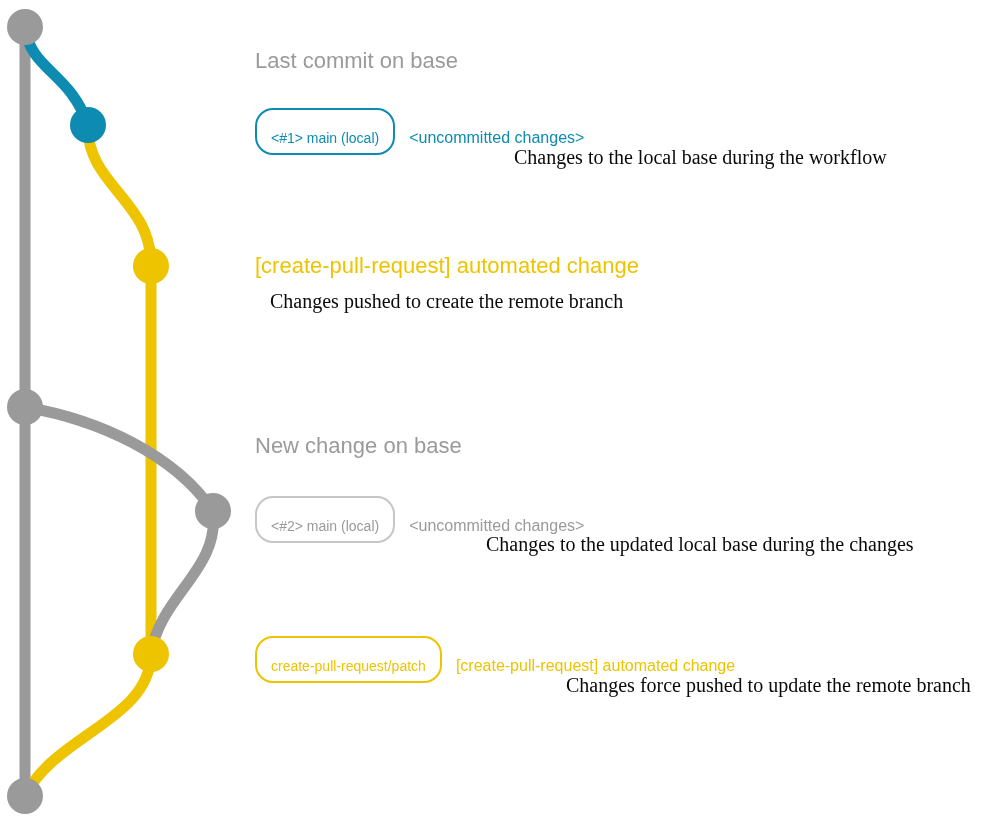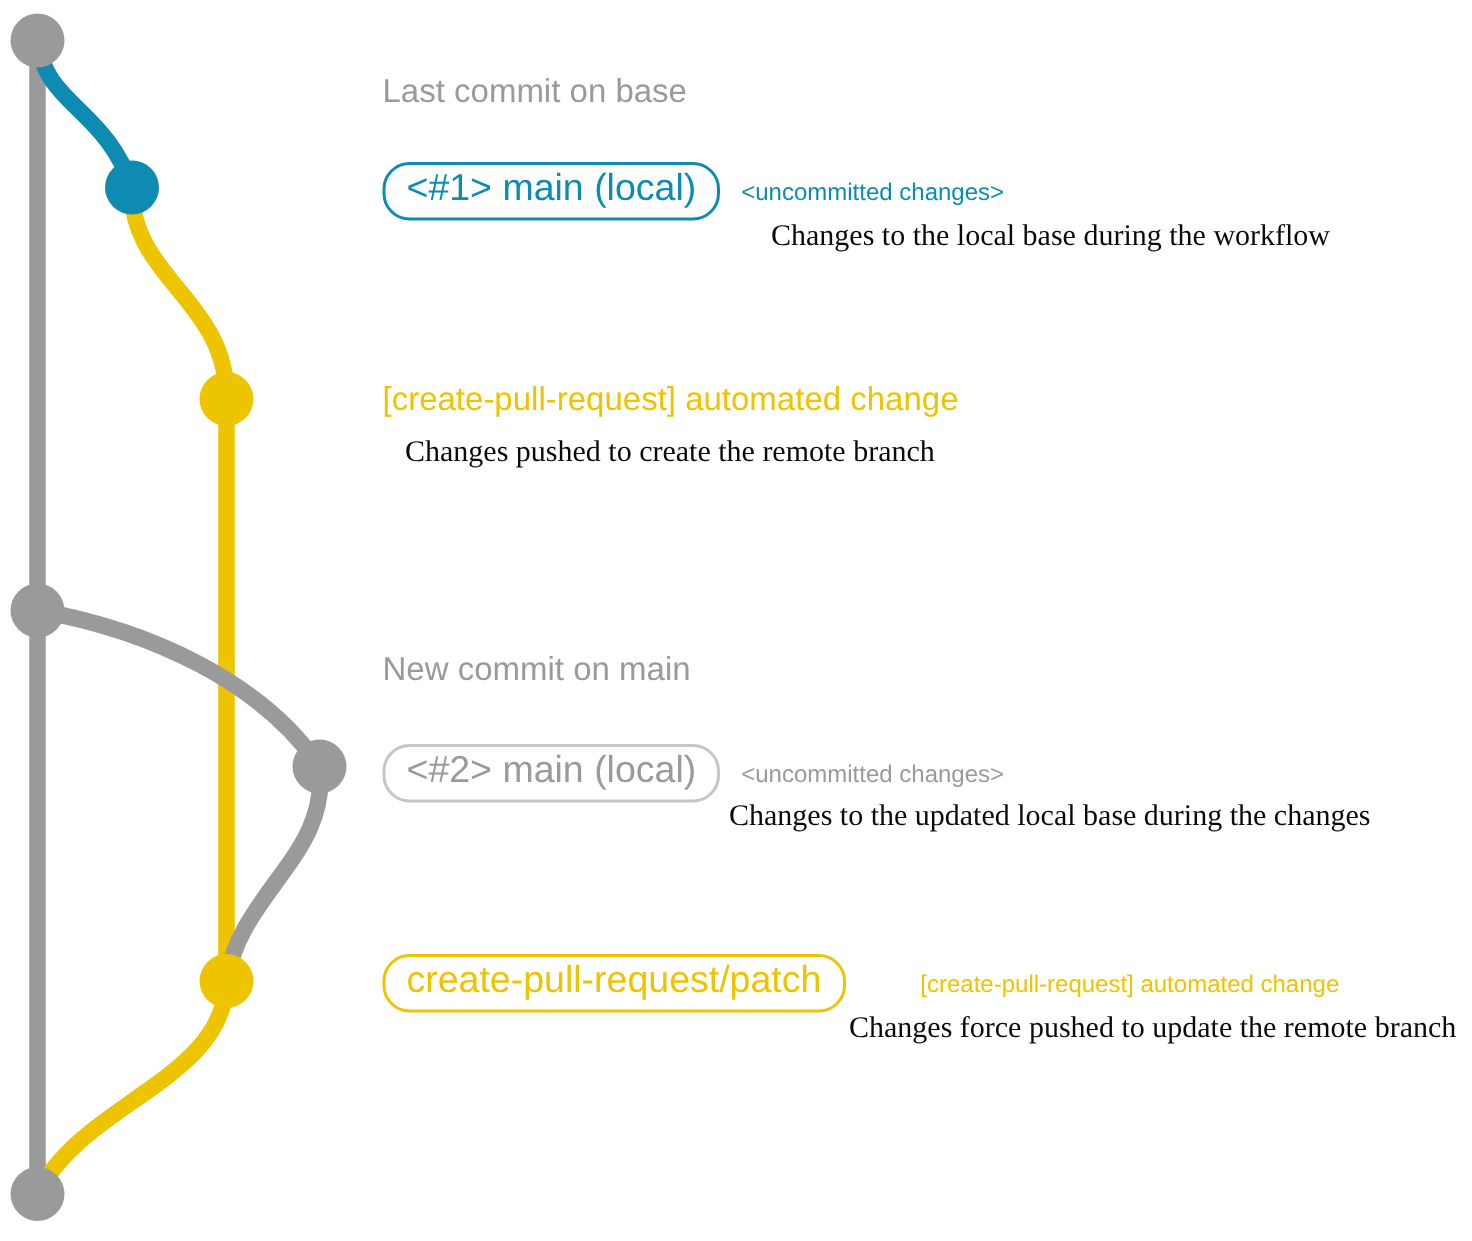--- a/index.html
+++ b/index.html
@@ -36,22 +36,22 @@
     position: absolute;
     display: flex;
     align-items: baseline;
     white-space: nowrap;
   }
 
   .pill {
     display: inline-block;
     border: 2px solid #cccccc;
     border-radius: 18px;
-    padding: 1px 14px 6px 14px;
-    font-size: 25px;
+    padding: 21px 14px 6px 14px;
+    font-size: 14px;
     line-height: 1.12;
     color: #9a9a9a;
     background: #ffffff;
     box-sizing: border-box;
   }
   .pill.blue {
     border-color: #0d8bb1;
     color: #0d8bb1;
   }
   .pill.yellow {
@@ -124,28 +124,28 @@
 
   <div class="row" style="left:255px; top:108px;">
     <span class="pill blue">&lt;#1&gt; main (local)</span>
     <span class="subject blue">&lt;uncommitted changes&gt;</span>
   </div>
   <div class="note" style="left:514px; top:146px;">Changes to the local base during the workflow</div>
 
   <div class="headline yellow" style="left:255px; top:254px;">[create-pull-request] automated change</div>
   <div class="note" style="left:270px; top:290px;">Changes pushed to create the remote branch</div>
 
-  <div class="headline gray" style="left:255px; top:398px;">New commit on main</div>
+  <div class="headline gray" style="left:255px; top:398px;">New change on base</div>
 
   <div class="row" style="left:255px; top:496px;">
     <span class="pill gray">&lt;#2&gt; main (local)</span>
     <span class="subject gray">&lt;uncommitted changes&gt;</span>
   </div>
   <div class="note" style="left:486px; top:533px;">Changes to the updated local base during the changes</div>
 
-  <div class="row" style="left:255px; top:636px;gap:36px;">
+  <div class="row" style="left:255px; top:636px;">
     <span class="pill yellow">create-pull-request/patch</span>
     <span class="subject yellow">[create-pull-request] automated change</span>
   </div>
   <div class="note" style="left:566px; top:674px;text-align:center;">Changes force pushed to update the remote branch</div>
 
 
 </div>
 
 </body></html>

